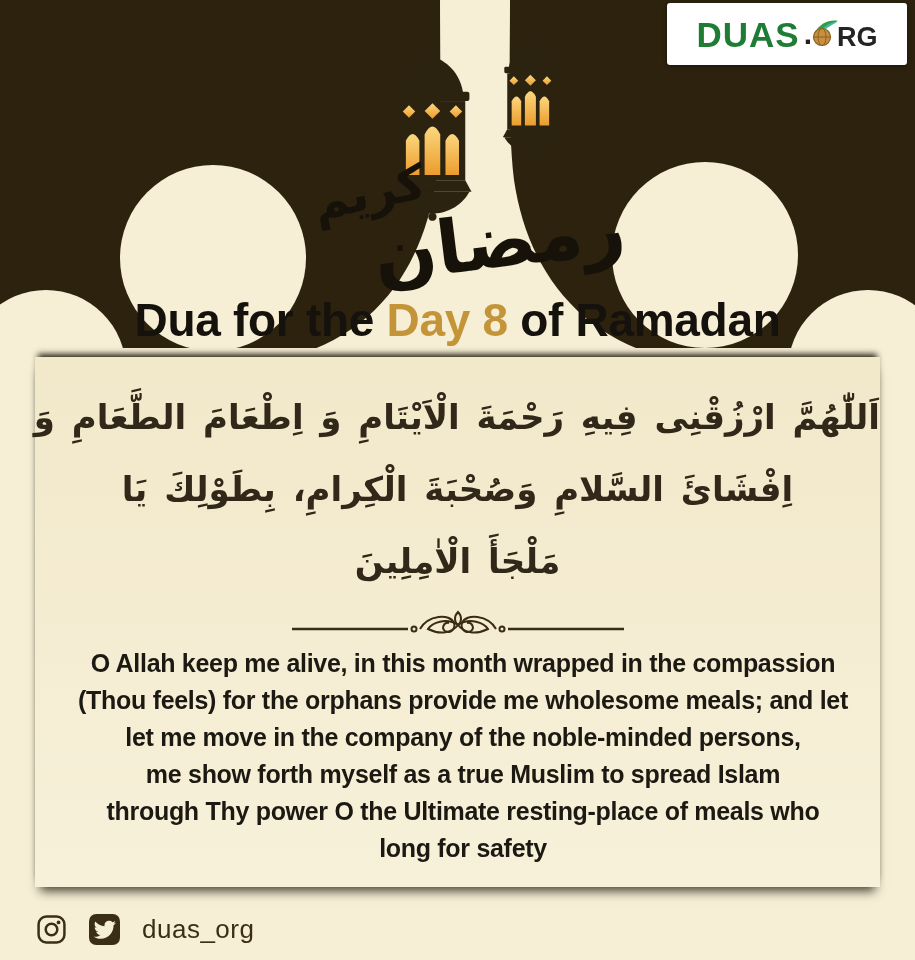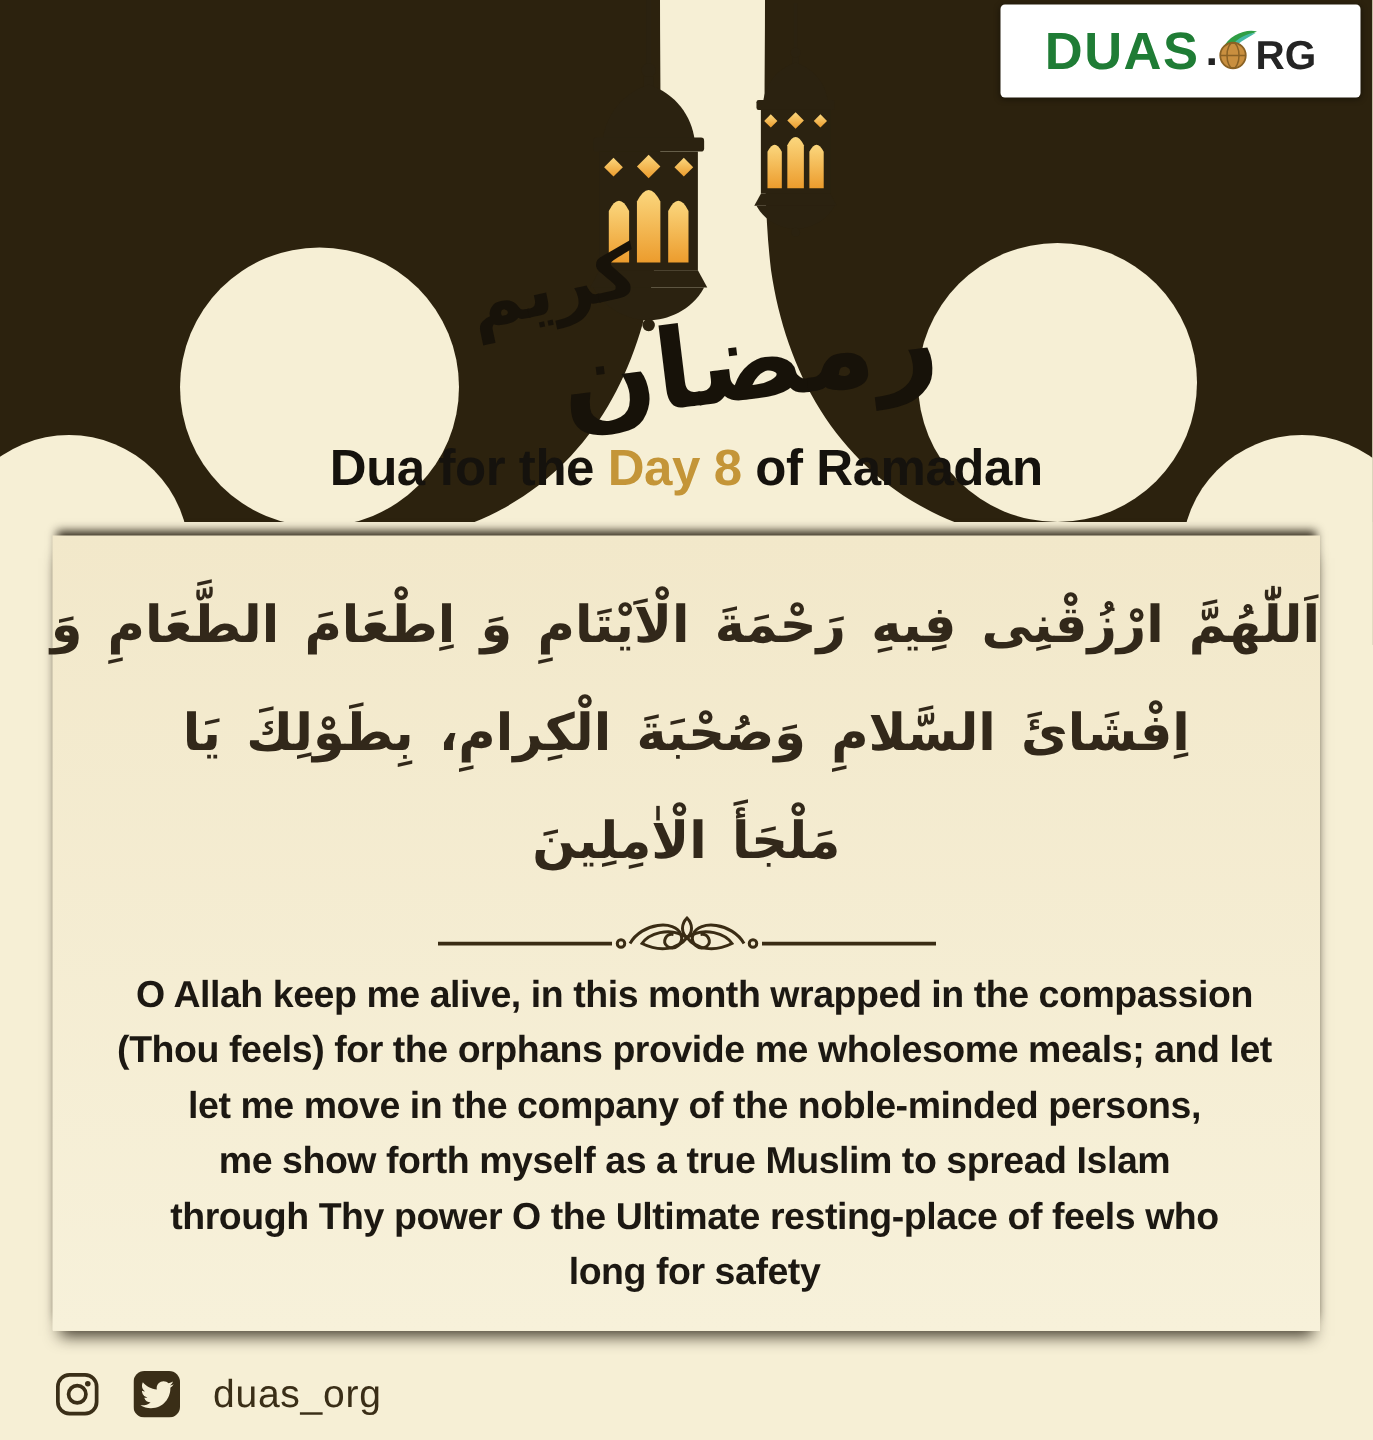--- a/index.html
+++ b/index.html
@@ -27,21 +27,21 @@
     position:absolute;top:178px;left:50%;transform:translateX(-50%);
     width:360px;height:116px;color:#171209;font-family:"DejaVu Sans",sans-serif;
   }
   .calli-main{position:absolute;right:12px;top:26px;font-size:74px;line-height:1;
     font-weight:bold;transform:rotate(-7deg);}
   .calli-secondary{position:absolute;left:34px;top:-10px;font-size:48px;line-height:1;
     font-weight:bold;transform:rotate(-12deg);}
 
   .title{
     position:absolute;top:293px;left:0;width:100%;text-align:center;
-    font-size:34px;font-weight:bold;color:#15120d;letter-spacing:-.3px;
+    font-size:46px;font-weight:bold;color:#15120d;letter-spacing:-.3px;
   }
   .title-accent{color:#c49538;}
 
   .dua-box{
     position:absolute;left:35px;top:357px;width:845px;height:530px;
     background:linear-gradient(#f2e8ca,#f7f1da);
     box-shadow:0 -6px 6px -3px rgba(25,18,6,.9), 0 9px 10px -5px rgba(25,18,6,.8);
   }
   .arabic-block{margin-top:24px;text-align:center;direction:rtl;}
   .arabic-line{
@@ -155,21 +155,21 @@
       <path d="M170,18 C158,10 144,16 140,22 C152,28 164,26 170,18"></path>
       <path d="M170,18 C182,10 196,16 200,22 C188,28 176,26 170,18"></path>
     </g>
   </svg>
 
   <div class="translation-block">
       <div class="translation-line">O Allah keep me alive, in this month wrapped in the compassion</div>
       <div class="translation-line">(Thou feels) for the orphans provide me wholesome meals; and let</div>
       <div class="translation-line">let me move in the company of the noble-minded persons,</div>
       <div class="translation-line">me show forth myself as a true Muslim to spread Islam</div>
-      <div class="translation-line">through Thy power O the Ultimate resting-place of feels who</div>
+      <div class="translation-line">through Thy power O the Ultimate resting-place of meals who</div>
       <div class="translation-line">long for safety</div>
     </div>
 </div>
 
 <div class="footer">
   <div class="social-group">
     <svg width="31" height="31" viewBox="0 0 30 30">
       <rect x="2.5" y="2.5" width="25" height="25" rx="7.5" fill="none" stroke="#3a2e17" stroke-width="2.4"></rect>
       <circle cx="15" cy="15" r="5.6" fill="none" stroke="#3a2e17" stroke-width="2.4"></circle>
       <circle cx="21.8" cy="8.2" r="1.8" fill="#3a2e17"></circle>

